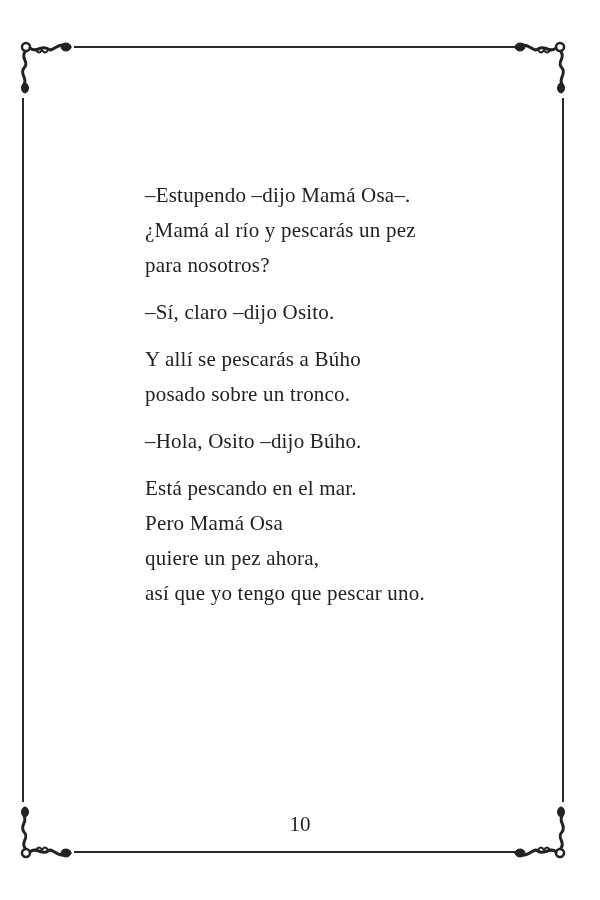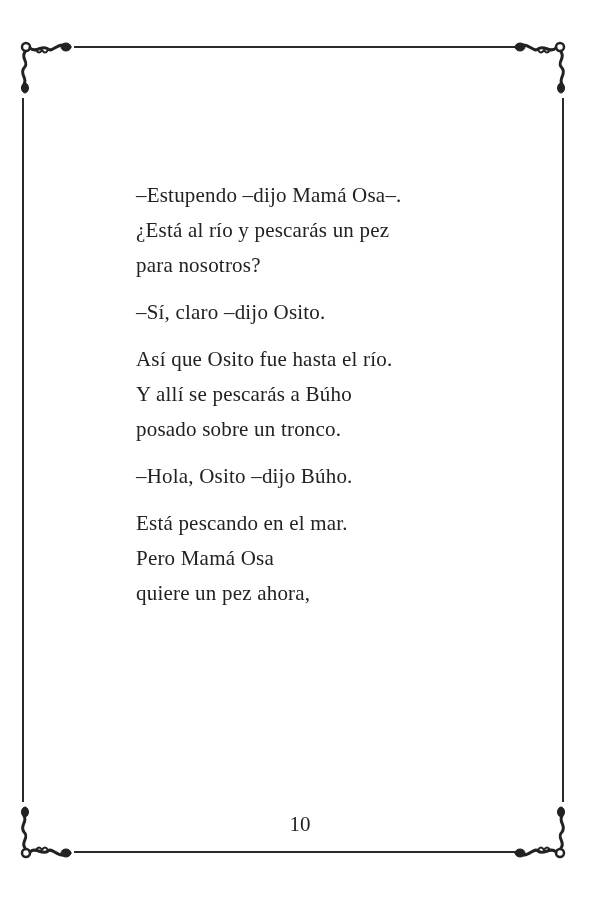--- a/index.html
+++ b/index.html
@@ -1,21 +1,21 @@
 <!DOCTYPE html>
 <html><head>
 <meta charset="utf-8">
 <style>
   html, body { margin: 0; padding: 0; background: #ffffff; }
   body { width: 600px; height: 900px; position: relative; overflow: hidden; font-family: "Liberation Serif", serif; color: #222222; }
   .page { position: absolute; left: 0; top: 0; width: 600px; height: 900px; }
   .line { position: absolute; background: #2a2a2a; }
   .orn { position: absolute; width: 56px; height: 56px; }
   .text-block { position: absolute; left: 129px; top: 178px; width: 380px; }
-  .para { margin: 0 0 12px 7px; }
+  .para { margin: 0 0 12px 16px; }
   .ln { display: block; font-size: 21px; line-height: 35px; white-space: nowrap; letter-spacing: 0.2px; }
   .pagenum { position: absolute; left: 0; width: 600px; top: 812px; text-align: center; font-size: 21px; }
 </style>
 </head>
 <body>
 
 <div class="page">
 
   <div class="line" style="left:74px; top:46px; width:442px; height:2px;"></div>
   <div class="line" style="left:74px; top:851px; width:442px; height:2px;"></div>
@@ -62,35 +62,35 @@
       <ellipse cx="50" cy="9" rx="5" ry="4"></ellipse>
       <path d="M9 14 C4 20, 14 24, 8 30 C3 36, 12 40, 8 46" fill="none" stroke-width="3"></path>
       <ellipse cx="9" cy="50" rx="3.5" ry="5"></ellipse>
       <path d="M20 12 q3 5 6 0 M26 12 q3 5 6 0" fill="none" stroke-width="2"></path>
     </g>
   </svg>
 
   <div class="text-block">
     <p class="para">
       <span class="ln">–Estupendo –dijo Mamá Osa–.</span>
-      <span class="ln">¿Está al río y pescarás un pez</span>
+      <span class="ln">¿Mamá al río y pescarás un pez</span>
       <span class="ln">para nosotros?</span>
     </p>
     <p class="para">
       <span class="ln">–Sí, claro –dijo Osito.</span>
     </p>
     <p class="para">
-      <span class="ln">Así que Osito fue hasta el río.</span>
       <span class="ln">Y allí se pescarás a Búho</span>
       <span class="ln">posado sobre un tronco.</span>
     </p>
     <p class="para">
       <span class="ln">–Hola, Osito –dijo Búho.</span>
     </p>
     <p class="para">
       <span class="ln">Está pescando en el mar.</span>
       <span class="ln">Pero Mamá Osa</span>
       <span class="ln">quiere un pez ahora,</span>
+      <span class="ln">así que yo tengo que pescar uno.</span>
     </p>
   </div>
 
   <div class="pagenum">10</div>
 </div>
 
 </body></html>

